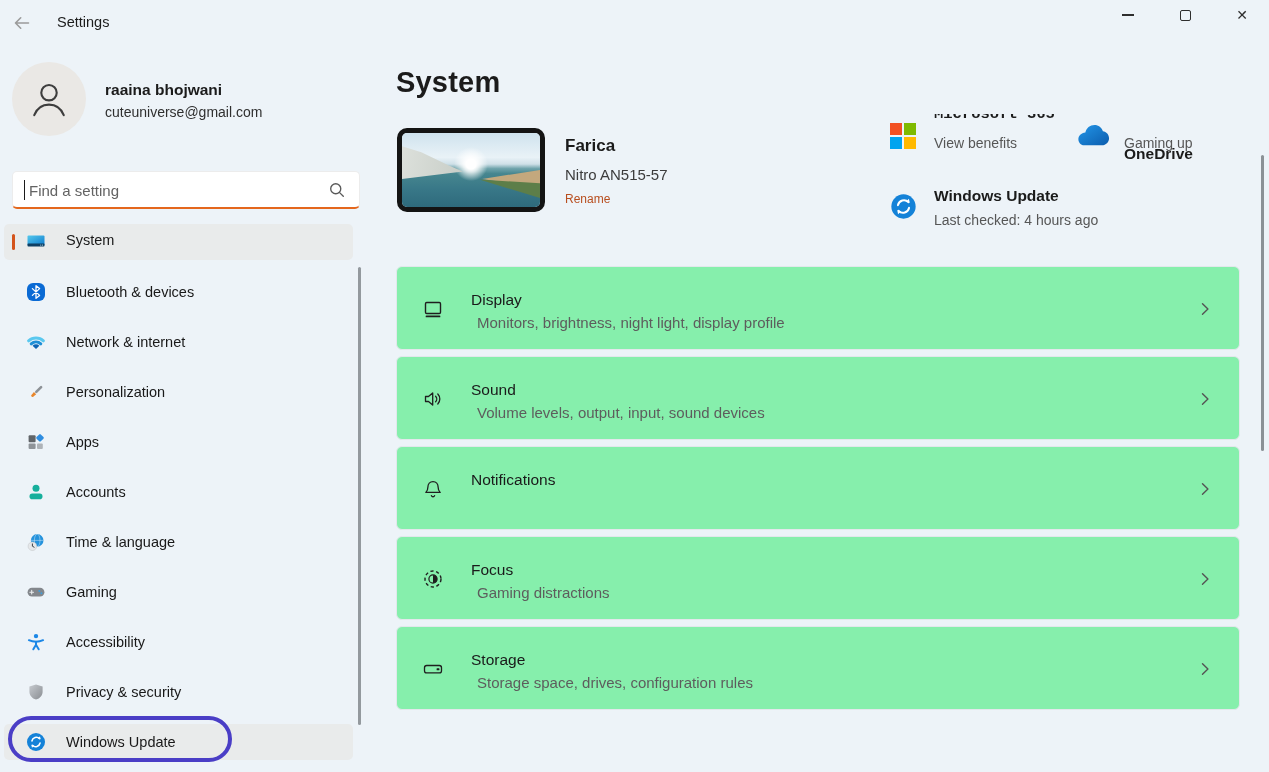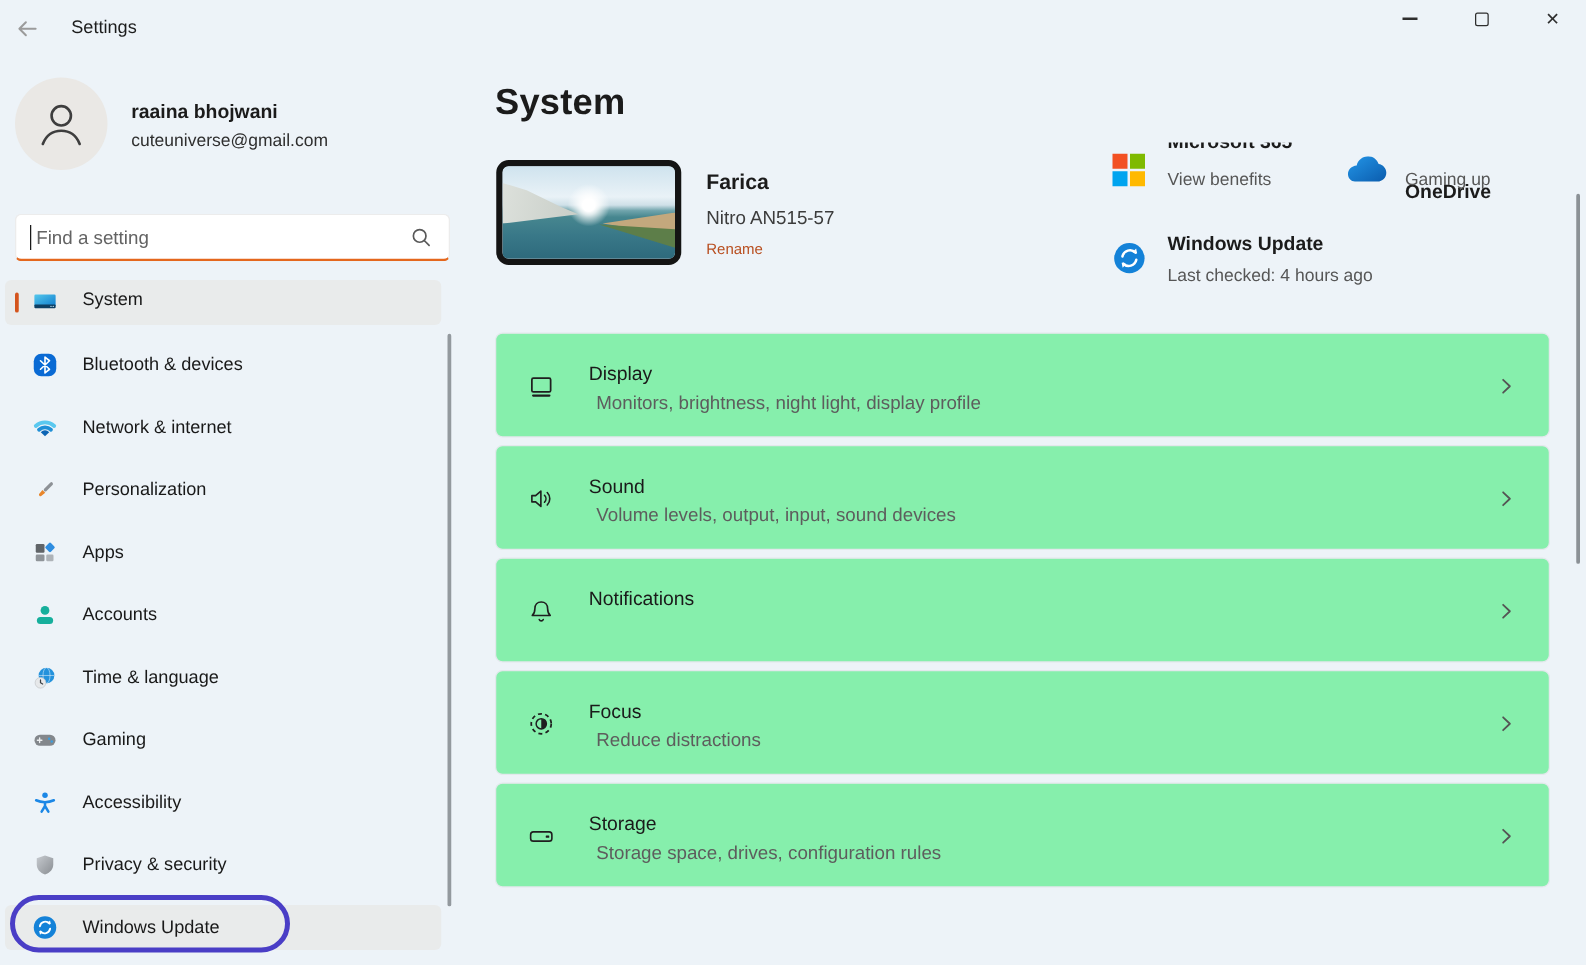--- a/index.html
+++ b/index.html
@@ -62,21 +62,21 @@
   .grass-right { position:absolute; inset:0; background:#5d7e49;
     clip-path:polygon(100% 68%, 56% 63%, 100% 88%); }
   .device-name { left:565px; top:136px; font-size:17px; font-weight:bold; }
   .device-model { left:565px; top:166px; font-size:15px; color:#3c3c3c; }
   .rename-link { left:565px; top:192px; font-size:12px; color:#b84e1f; }
 
   .quick-col { left:888px; top:114px; width:362px; height:122px; overflow:hidden; }
   .q { position:absolute; white-space:nowrap; }
   .ms-logo { left:2px; top:9px; width:26px; height:26px; display:grid; grid-template-columns:12px 12px; grid-template-rows:12px 12px; gap:2px; }
   .ms-logo span { display:block; }
-  .ms-title { left:46px; top:-9px; font-size:15.5px; font-weight:bold; }
+  .ms-title { left:46px; top:-9px; font-size:15.5px; font-weight:bold;font-family:Liberation Mono, monospace; }
   .ms-sub { left:46px; top:21px; font-size:14px; color:#565656; }
   .od-cloud { left:186px; top:11px; width:38px; height:24px; }
   .od-title { left:236px; top:-9px; font-size:15.5px; font-weight:bold;margin-top:40px; }
   .od-sub { left:236px; top:21px; font-size:14px; color:#565656; }
   .wu-icon { left:2px; top:79px; width:27px; height:27px; }
   .wu-title { left:46px; top:73px; font-size:15.5px; font-weight:bold; }
   .wu-sub { left:46px; top:98px; font-size:14px; color:#565656; }
 
   .cards { left:396px; top:266px; width:844px; }
   .card { position:relative; height:84px; margin-bottom:6px; background:#86efac;
@@ -329,21 +329,21 @@
     </svg>
   </div>
 
   <div class="card">
     <svg class="card-icon" viewBox="0 0 24 24">
       <circle cx="12" cy="12" r="8" stroke="#1f1f1f" stroke-width="1.4" fill="none" stroke-dasharray="3.2 2.6"></circle>
       <circle cx="12" cy="12" r="4.1" stroke="#1f1f1f" stroke-width="1.2" fill="none"></circle>
       <path d="M12 7.9a4.1 4.1 0 010 8.2z" fill="#1f1f1f"></path>
     </svg>
     <div class="card-title">Focus</div>
-    <div class="card-sub">Reduce distractions</div>
+    <div class="card-sub">Gaming distractions</div>
     <svg class="card-chevron" viewBox="0 0 24 24">
       <path d="M9 5.8L15.5 12 9 18.2" stroke="#545454" stroke-width="1.7" fill="none" stroke-linecap="round" stroke-linejoin="round"></path>
     </svg>
   </div>
 
 
   <div class="card">
     <svg class="card-icon" viewBox="0 0 24 24">
       <rect x="3.5" y="8.5" width="17" height="7.4" rx="2.2" stroke="#1f1f1f" stroke-width="1.3" fill="none"></rect>
       <rect x="15.6" y="11.3" width="2.8" height="1.9" rx="0.5" fill="#1f1f1f"></rect>

